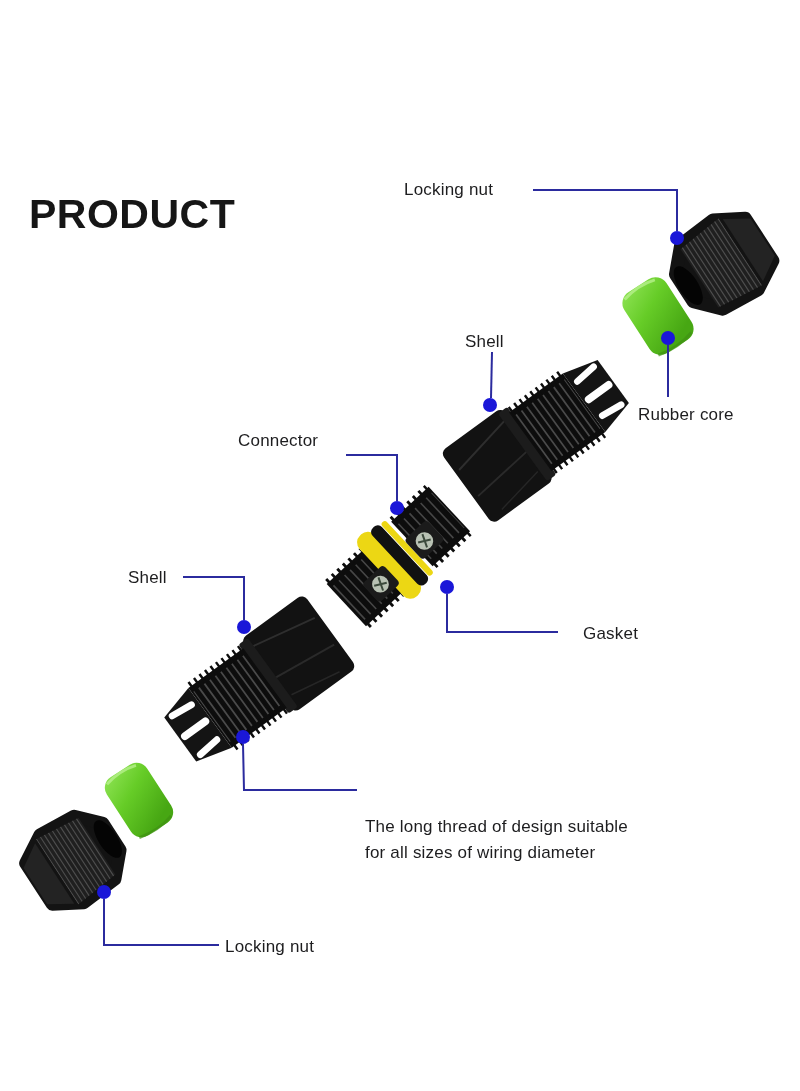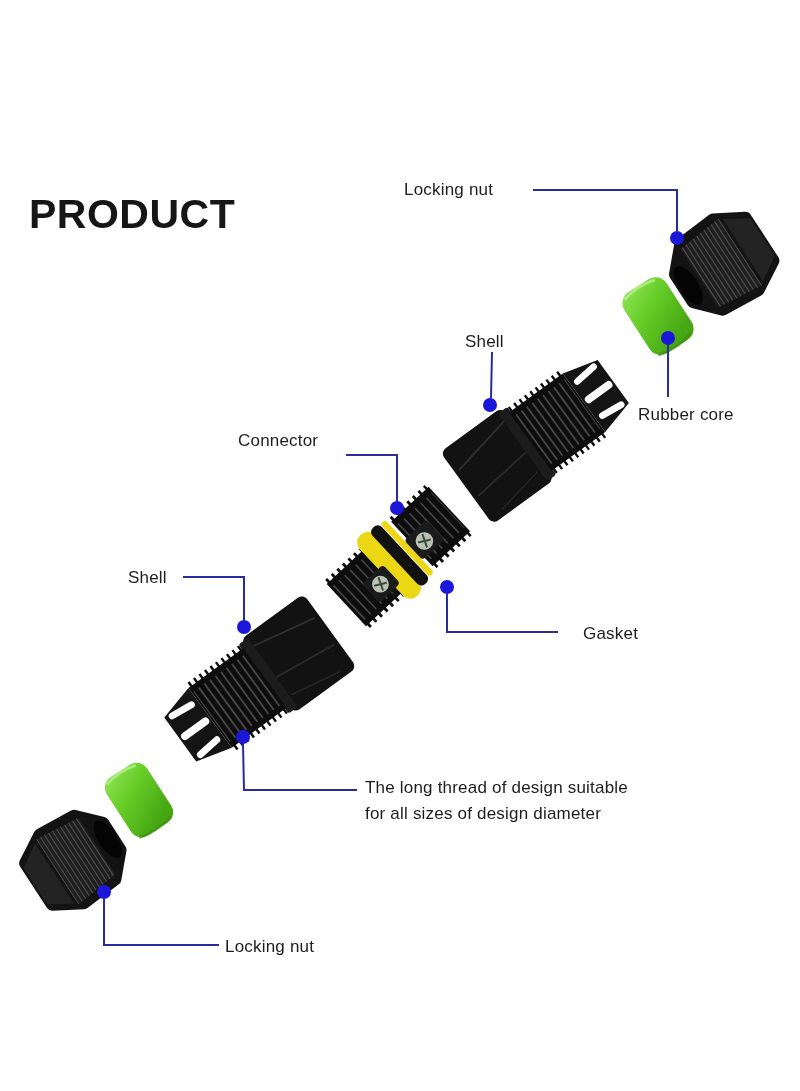--- a/index.html
+++ b/index.html
@@ -26,21 +26,21 @@
     position:absolute;
     font-size:17px;line-height:25px;letter-spacing:0.2px;
     color:var(--text);white-space:nowrap;
   }
   .label-locking-nut-top{left:404px;top:177px;}
   .label-shell-top{left:465px;top:329px;}
   .label-rubber-core{left:638px;top:402px;}
   .label-connector{left:238px;top:428px;text-align:center;}
   .label-gasket{left:562px;top:621px;margin-left:21px;}
   .label-shell-bottom{left:128px;top:565px;}
-  .label-long-thread{left:365px;top:775px;line-height:26px;}
+  .label-long-thread{left:365px;top:814px;line-height:26px;}
   .label-locking-nut-bottom{left:225px;top:934px;}
   .leader{stroke:var(--leader-line);stroke-width:2;fill:none;}
   .dot{fill:var(--dot);}
 </style>
 </head>
 <body>
 
 <div class="stage">
 
   <svg class="diagram" width="800" height="1091" viewBox="0 0 800 1091">
@@ -151,17 +151,17 @@
   </div>
 
   <div class="label label-locking-nut-top">Locking nut</div>
   <div class="label label-shell-top">Shell</div>
   <div class="label label-rubber-core">Rubber core</div>
   <div class="label label-connector">Connector</div>
   <div class="label label-gasket">Gasket</div>
   <div class="label label-shell-bottom">Shell</div>
   <div class="label label-long-thread">
     <div>The long thread of design suitable</div>
-    <div>for all sizes of design diameter</div>
+    <div>for all sizes of wiring diameter</div>
   </div>
   <div class="label label-locking-nut-bottom">Locking nut</div>
 
 </div>
 
 </body></html>

